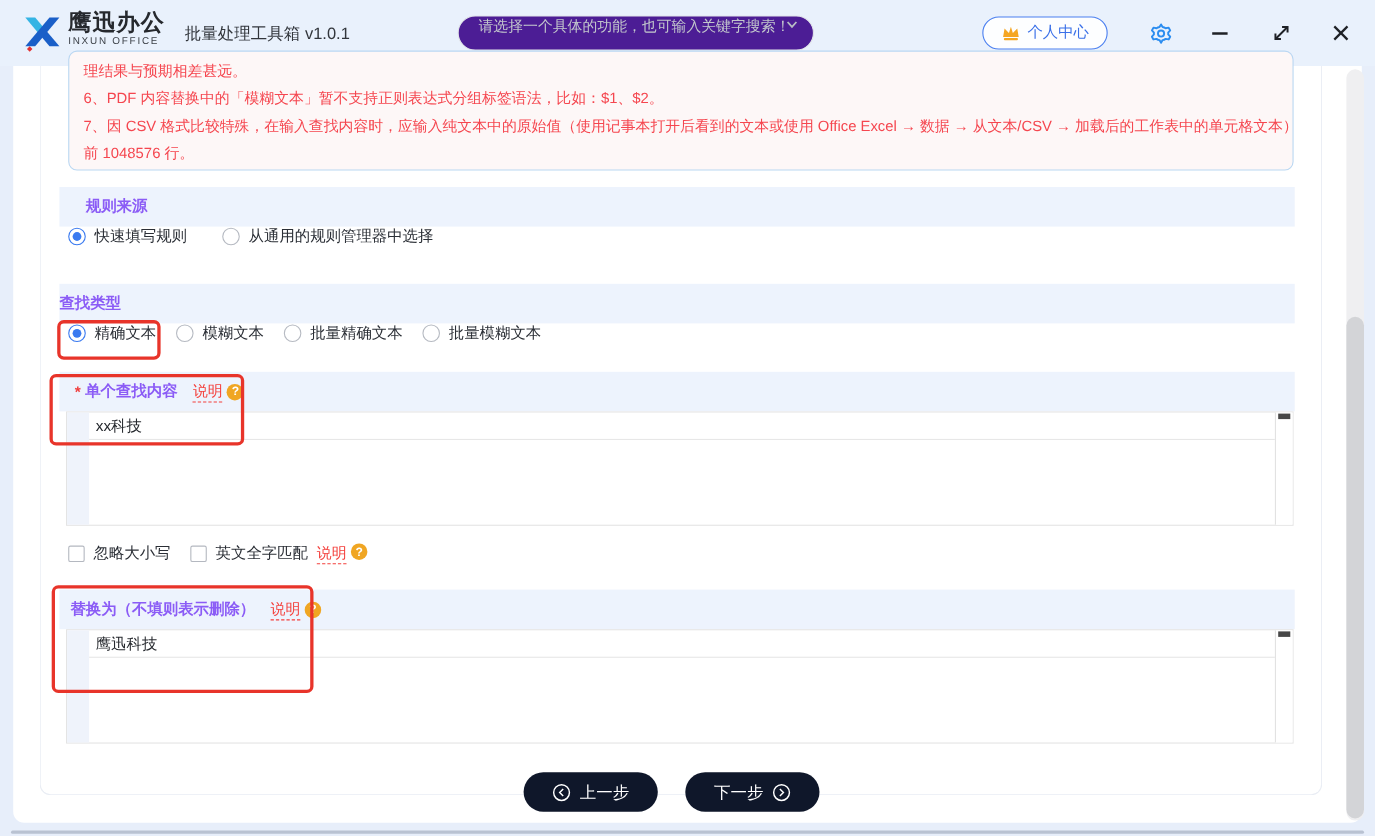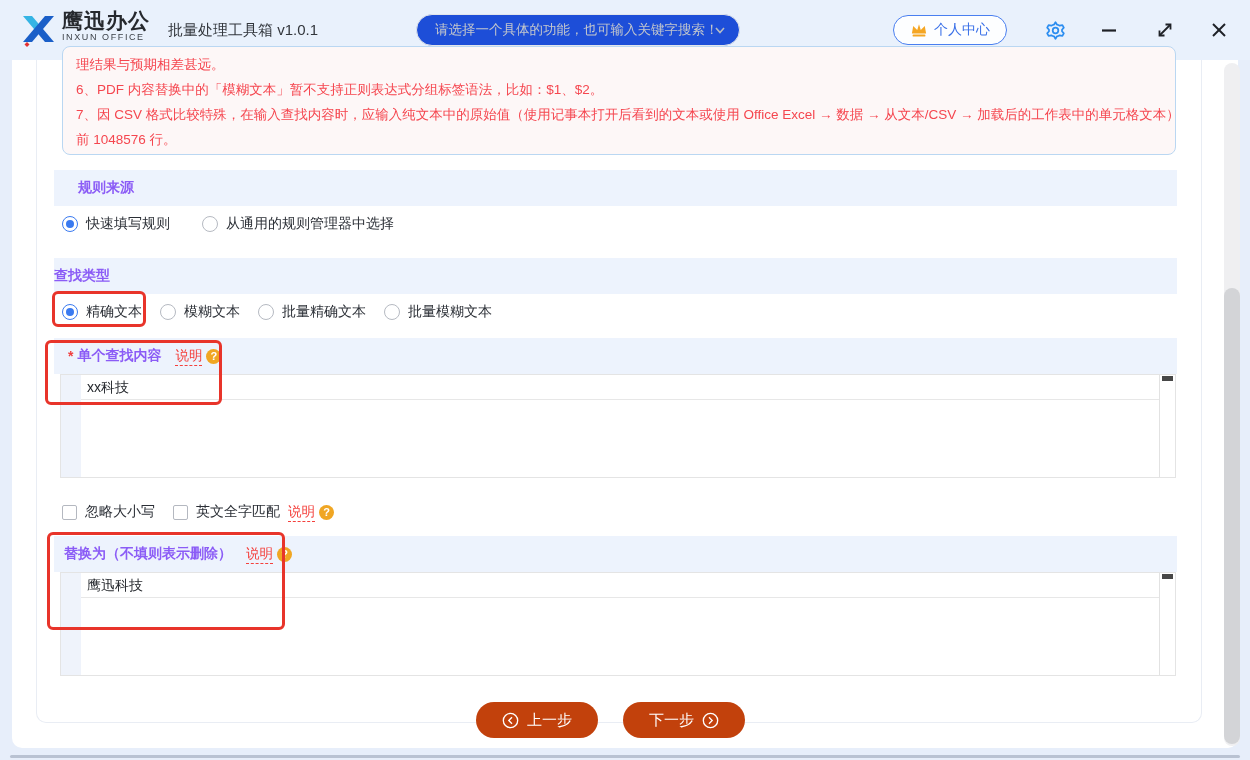--- a/index.html
+++ b/index.html
@@ -9,22 +9,22 @@
     background:#e7eefa; position:relative; color:#2b2f36;
   }
   .abs { position:absolute; }
 
   
   .titlebar { left:0; top:0; width:1250px; height:60px; background:#e9f1fc; }
   .brand-cn { font-size:21px; font-weight:bold; color:#26292e; letter-spacing:1px; line-height:22px;text-align:center;}
   .brand-en { font-size:9px; font-weight:normal; color:#3c4148; letter-spacing:1.6px; }
   .app-title { font-size:15px; color:#32363c; }
   .searchbox {
-    left:416px; top:14px; width:324px; height:32px; background:#1d4ed8;
-    border:1px solid #e2e5ea; border-radius:16px; display:flex; align-items:center;
+    left:416px; top:14px; width:324px; height:32px; background:#4c1d95;
+    border:1px solid #e2e5ea; border-radius:16px; display:flex; 
     padding:0 12px 0 18px;
   }
   .searchbox .ph { flex:1; font-size:13.5px; color:#c2c6cc; white-space:nowrap; overflow:hidden; }
   .user-pill {
     left:893px; top:15px; width:114px; height:30px; border:1px solid #4a7ff0;
     border-radius:15px; background:#fdfeff; display:flex; align-items:center;
     justify-content:center; gap:6px; cursor:pointer;
   }
   .user-pill span.lbl { color:#3a70e8; font-size:14px; }
   .winbtn { width:26px; height:26px; display:flex; align-items:center; justify-content:center; cursor:pointer; }
@@ -47,40 +47,40 @@
 
   
   .bar { left:54px; width:1123px; height:36px; background:#edf3fd; display:flex; align-items:center; }
   .bar .title { font-size:14px; font-weight:bold; color:#8b5cf6; }
   .req { color:#f03e3e; font-weight:bold; font-size:14px; margin-right:4px; }
   .help-link { font-size:13.5px; color:#f4403c; border-bottom:1px dashed #f4403c; margin-left:14px; cursor:pointer; }
   .help-q { width:15px; height:15px; border-radius:50%; background:#f0a623; color:#fff; font-size:11px;
             font-weight:bold; display:inline-flex; align-items:center; justify-content:center; margin-left:4px; cursor:pointer;}
 
   
-  .opt-row { left:54px; height:36px; display:flex; align-items:center; padding-left:8px; }
+  .opt-row { left:54px; height:36px; display:flex; align-items:flex-start; padding-left:8px; }
   .opt { display:flex; align-items:center; margin-right:18px; cursor:pointer; }
   .radio { width:16px; height:16px; border-radius:50%; border:1px solid #b6bac2; background:#fff; margin-right:8px;
            display:flex; align-items:center; justify-content:center; }
   .radio.sel { border-color:#3a7af0; }
   .radio.sel::after { content:""; width:8px; height:8px; border-radius:50%; background:#3a7af0; }
   .cbx { width:15px; height:15px; border:1px solid #b4b8c0; border-radius:2px; background:#fff; margin-right:8px; }
   .opt .lbl { font-size:14px; color:#2b2f36; }
 
   
   .editor { left:60px; width:1116px; height:104px; background:#fff; border:1px solid #e4e4e4; }
   .editor .gutter { position:absolute; left:0; top:0; width:20px; height:100%; background:#eff3fb; }
   .editor .scrollcol { position:absolute; right:0; top:0; width:16px; height:100%; background:#fff; border-left:1px solid #e2e2e2; }
   .editor .vthumb { position:absolute; right:2px; top:1px; width:11px; height:5px; background:#474747; }
   .editor .line1 { position:absolute; left:20px; top:1px; height:24px; right:16px;
                    border-bottom:1px solid #e7e7e7; font-size:14px; color:#26292e;
                    padding-left:6px; line-height:23px; }
 
   
-  .btn { top:702px; width:122px; height:36px; border-radius:18px; background:#c2410c; color:#fff;
+  .btn { top:702px; width:122px; height:36px; border-radius:18px; background:#0f172a; color:#fff;
          display:flex; align-items:center; justify-content:center; gap:8px; font-size:15px; cursor:pointer; border:none; }
 
   
   .annot { border:3px solid #e8342a; border-radius:6px; z-index:50; pointer-events:none; }
 </style>
 </head>
 <body>
 
 <div class="abs panel"></div>
 <div class="abs card"></div>

